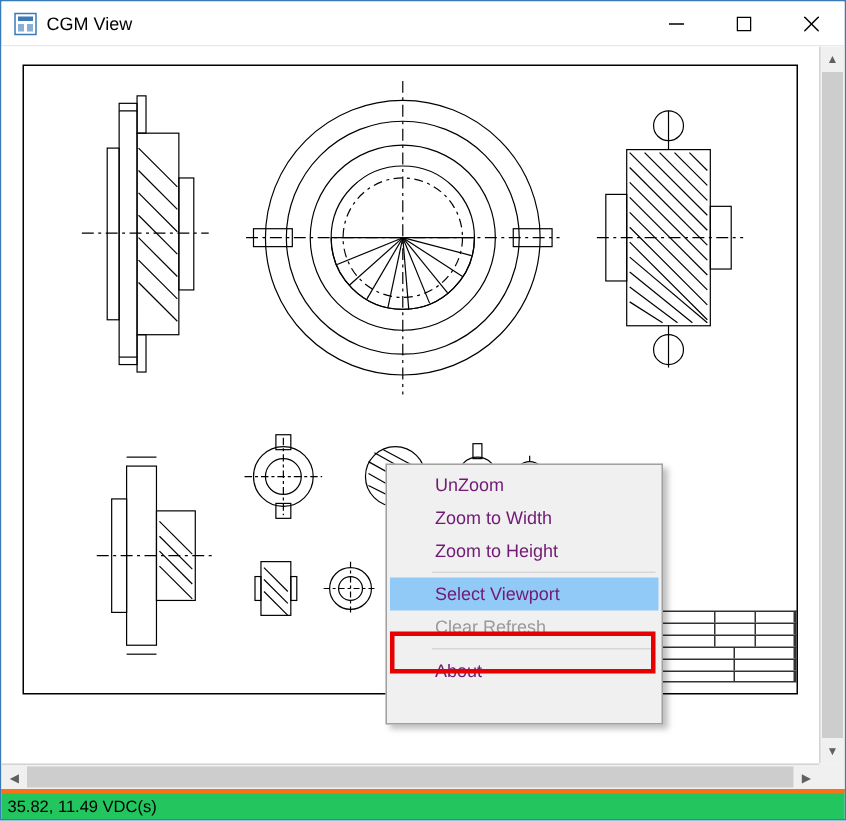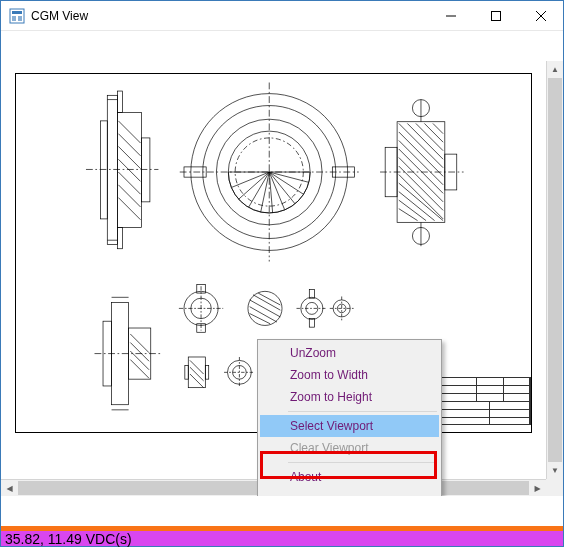--- a/index.html
+++ b/index.html
@@ -1,38 +1,38 @@
 <!DOCTYPE html>
 <html><head>
 <meta charset="utf-8">
 <style>
   * { box-sizing: border-box; margin: 0; padding: 0; }
   body { font-family: "Segoe UI", Tahoma, sans-serif; font-size: 12px; background: #fff; overflow: hidden; }
-  .window { width: 564px; height: 547px; border: 1px solid #3a7ab8; background: #fff; display: flex; flex-direction: column; position: relative; gap: 30px; }
+  .window { width: 564px; height: 547px; border: 1px solid #3a7ab8; background: #fff; display: flex; flex-direction: column; position: relative; }
   .titlebar { height: 30px; display: flex; align-items: center; padding: 0 0 0 8px; background: #fff; border-bottom: 1px solid #e8e8e8; }
   .titlebar-icon { width: 16px; height: 16px; margin-right: 6px; display: flex; align-items: center; justify-content: center; }
   .titlebar-title { flex: 1; font-size: 12px; color: #000; }
   .win-btns { display: flex; height: 100%; }
   .win-btn { width: 45px; height: 29px; display: flex; align-items: center; justify-content: center; color: #000; cursor: pointer; }
   .content { flex: 1; position: relative; overflow: hidden; background: #fff; }
   .canvas-area { position: absolute; left: 0; top: 0; right: 17px; bottom: 17px; background: #fff; overflow: hidden; }
   .drawing-frame { position: absolute; left: 14px; top: 12px; right: 14px; bottom: 46px; border: 1px solid #000; display: flex; align-items: center; justify-content: center; }
   .drawing-svg { width: 100%; height: 100%; }
   .vscroll { position: absolute; right: 0; top: 0; bottom: 17px; width: 17px; background: #f0f0f0; border-left: 1px solid #d4d4d4; }
   .vscroll-thumb { position: absolute; left: 1px; right: 1px; top: 17px; bottom: 17px; background: #cdcdcd; }
   .vscroll-arrow { position: absolute; left: 0; right: 0; height: 17px; display: flex; align-items: center; justify-content: center; color: #606060; font-size: 8px; }
   .vscroll-arrow.up { top: 0; }
   .vscroll-arrow.down { bottom: 0; }
   .hscroll { position: absolute; left: 0; right: 17px; bottom: 0; height: 17px; background: #f0f0f0; border-top: 1px solid #d4d4d4; }
   .hscroll-thumb { position: absolute; top: 1px; bottom: 1px; left: 17px; right: 17px; background: #cdcdcd; }
   .hscroll-arrow { position: absolute; top: 0; bottom: 0; width: 17px; display: flex; align-items: center; justify-content: center; color: #606060; font-size: 8px; }
   .hscroll-arrow.left { left: 0; }
   .hscroll-arrow.right { right: 0; }
   .corner { position: absolute; right: 0; bottom: 0; width: 17px; height: 17px; background: #f0f0f0; }
-  .statusbar { height: 20px; border-top: 5px solid #f97316; display: flex; align-items: center; padding: 0 4px; font-size: 14px; color: #000; background: #d946ef; }
+  .statusbar { height: 20px; border-top: 3px solid #f97316; display: flex; align-items: center; padding: 0 4px; font-size: 11px; color: #000; background: #22c55e; }
   .context-menu { position: absolute; left: 256px; top: 278px; width: 185px; background: #f0f0f0; border: 1px solid #a0a0a0; box-shadow: 3px 3px 4px rgba(0,0,0,0.25); padding: 2px; z-index: 100; }
   .menu-item { height: 22px; display: flex; align-items: center; padding: 0 30px 0 30px; font-size: 12px; color: #701a75; cursor: pointer; position: relative; }
   .menu-item.hover { background: #91c9f7; }
   .menu-item.disabled { color: #9a9a9a; cursor: default; }
   .menu-sep { height: 1px; background: #d7d7d7; margin: 3px 2px 3px 28px; }
   .highlight-box { position: absolute; border: 3px solid #e60000; pointer-events: none; z-index: 101; left: 259px; top: 390px; width: 177px; height: 28px; }
   .info-block { position: absolute; right: 0px; bottom: 0px; width: 90px; height: 55px; }
   .info-block .row { height: 8px; border: 0.5px solid #333; border-bottom: none; display: flex; }
   .info-block .cell { border-right: 0.5px solid #333; font-size: 4px; line-height: 7px; overflow: hidden; white-space: nowrap; text-align: center; color: #222; }
 </style>
@@ -267,21 +267,21 @@
           <span>Zoom to Width</span>
         </div>
       <div class="menu-item">
           <span>Zoom to Height</span>
         </div>
       <div class="menu-sep"></div>
       <div class="menu-item hover">
           <span>Select Viewport</span>
         </div>
       <div class="menu-item disabled">
-          <span>Clear Viewport</span>
+          <span>Clear Refresh</span>
         </div>
       <div class="menu-sep"></div>
       <div class="menu-item">
           <span>About</span>
         </div>
       <div class="menu-item"></div>
     </div>
 
     <div class="highlight-box"></div>
   </div>

